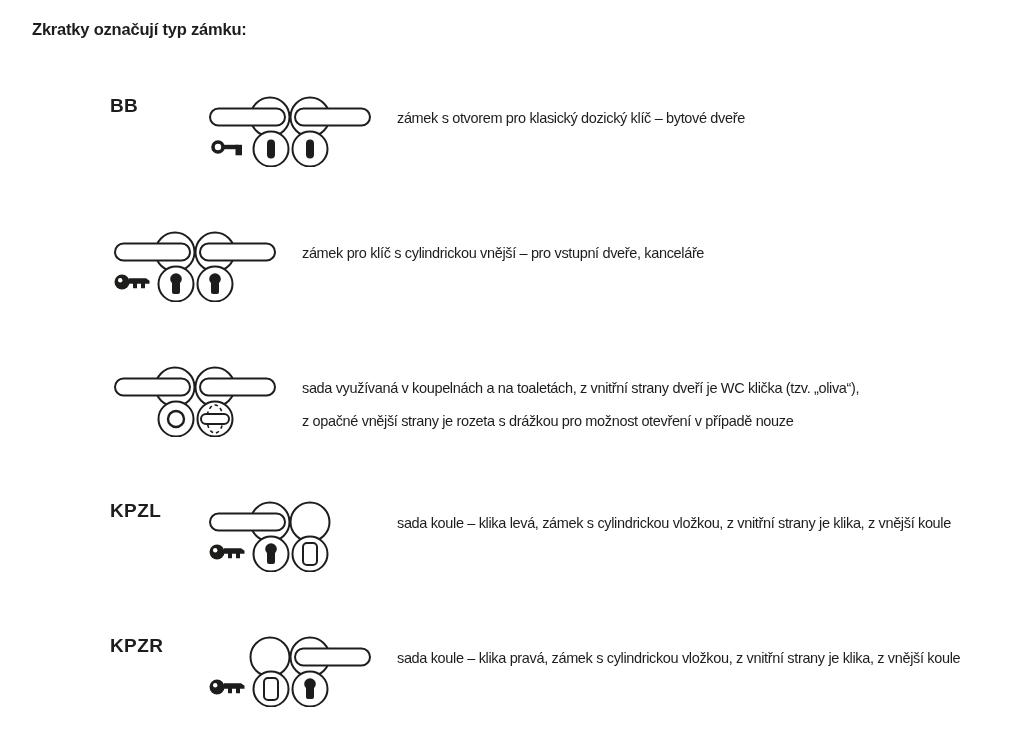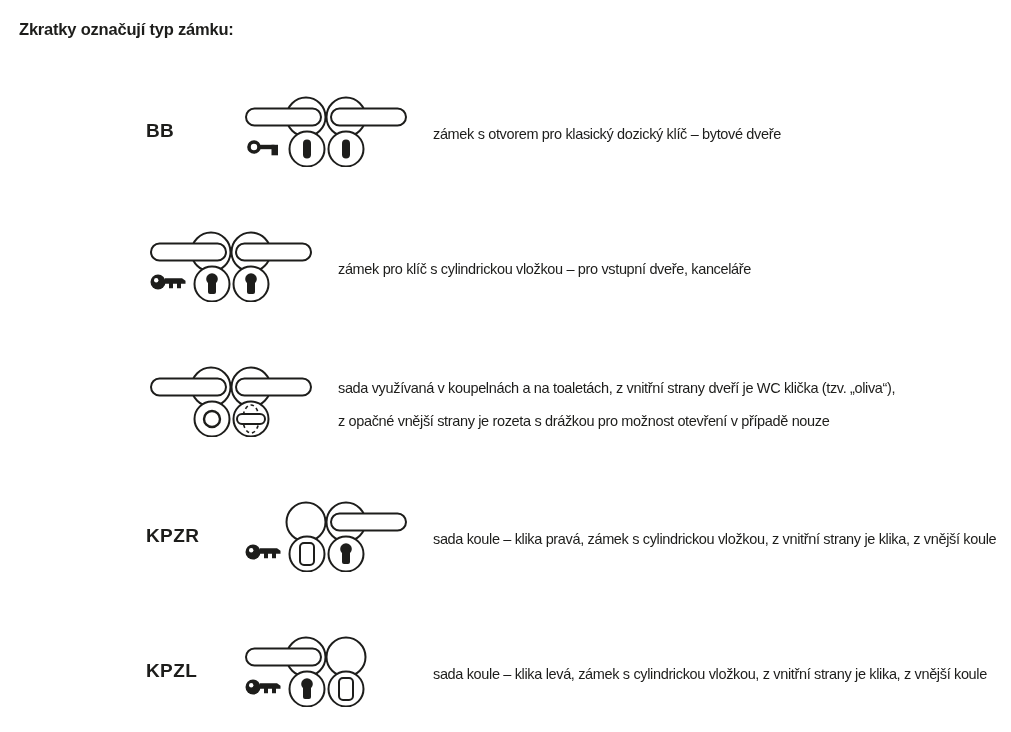--- a/index.html
+++ b/index.html
@@ -1,25 +1,25 @@
 <!DOCTYPE html>
 <html><head>
 <meta charset="utf-8">
 <style>
   html,body{margin:0;padding:0;}
   body{
     width:1011px;height:732px;background:#ffffff;position:relative;
     font-family:"Liberation Sans",sans-serif;color:#1d1d1b;overflow:hidden;
   }
   .title{
-    position:absolute;left:19px;top:20px;
+    position:absolute;left:32px;top:20px;
     font-size:16.5px;font-weight:bold;letter-spacing:-0.2px;
   }
   .rows{position:absolute;left:110px;top:95px;}
-  .row{display:flex;height:72px;margin-bottom:63px;align-items:center;margin-left:36px;}
+  .row{display:flex;height:72px;margin-bottom:63px;align-items:flex-start;}
   .code{
     width:95px;flex:none;display:flex;align-items:center;
     font-size:19px;font-weight:bold;letter-spacing:0.4px;
   }
   .icons{width:170px;height:72px;flex:none;display:block;}
   .desc{
     margin-left:22px;padding-top:7px;
     font-size:14.5px;letter-spacing:-0.35px;line-height:32.5px;
     white-space:nowrap;
   }
@@ -96,58 +96,58 @@
 
   <div class="row">
     <svg class="icons" viewBox="0 0 170 72">
       <use href="#lever-left" x="65" y="22"></use>
       <use href="#lever-right" x="105" y="22"></use>
       <use href="#key-modern" x="26" y="52"></use>
       <use href="#ros-pz" x="66" y="54"></use>
       <use href="#ros-pz" x="105" y="54"></use>
     </svg>
     <div class="desc">
-      <div>zámek pro klíč s cylindrickou vložkou – pro vstupní dveře, kanceláře</div>
+      <div>zámek pro klíč s cylindrickou vnější – pro vstupní dveře, kanceláře</div>
     </div>
   </div>
 
   <div class="row">
     <svg class="icons" viewBox="0 0 170 72">
       <use href="#lever-left" x="65" y="22"></use>
       <use href="#lever-right" x="105" y="22"></use>
       <use href="#ros-groove" x="66" y="54"></use>
       <use href="#ros-oliva" x="105" y="54"></use>
     </svg>
     <div class="desc">
       <div>sada využívaná v koupelnách a na toaletách, z vnitřní strany dveří je WC klička (tzv. „oliva“),</div>
       <div>z opačné vnější strany je rozeta s drážkou pro možnost otevření v případě nouze</div>
     </div>
   </div>
 
   <div class="row">
+    <div class="code">KPZL</div>
+    <svg class="icons" viewBox="0 0 170 72">
+      <use href="#lever-left" x="65" y="22"></use>
+      <use href="#knob" x="105" y="22"></use>
+      <use href="#key-modern" x="26" y="52"></use>
+      <use href="#ros-pz" x="66" y="54"></use>
+      <use href="#ros-blind" x="105" y="54"></use>
+    </svg>
+    <div class="desc">
+      <div>sada koule – klika levá, zámek s cylindrickou vložkou, z vnitřní strany je klika, z vnější koule</div>
+    </div>
+  </div>
+
+  <div class="row">
     <div class="code">KPZR</div>
     <svg class="icons" viewBox="0 0 170 72">
       <use href="#knob" x="65" y="22"></use>
       <use href="#lever-right" x="105" y="22"></use>
       <use href="#key-modern" x="26" y="52"></use>
       <use href="#ros-blind" x="66" y="54"></use>
       <use href="#ros-pz" x="105" y="54"></use>
     </svg>
     <div class="desc">
       <div>sada koule – klika pravá, zámek s cylindrickou vložkou, z vnitřní strany je klika, z vnější koule</div>
     </div>
   </div>
 
-  <div class="row">
-    <div class="code">KPZL</div>
-    <svg class="icons" viewBox="0 0 170 72">
-      <use href="#lever-left" x="65" y="22"></use>
-      <use href="#knob" x="105" y="22"></use>
-      <use href="#key-modern" x="26" y="52"></use>
-      <use href="#ros-pz" x="66" y="54"></use>
-      <use href="#ros-blind" x="105" y="54"></use>
-    </svg>
-    <div class="desc">
-      <div>sada koule – klika levá, zámek s cylindrickou vložkou, z vnitřní strany je klika, z vnější koule</div>
-    </div>
-  </div>
-
 </div>
 
 </body></html>

